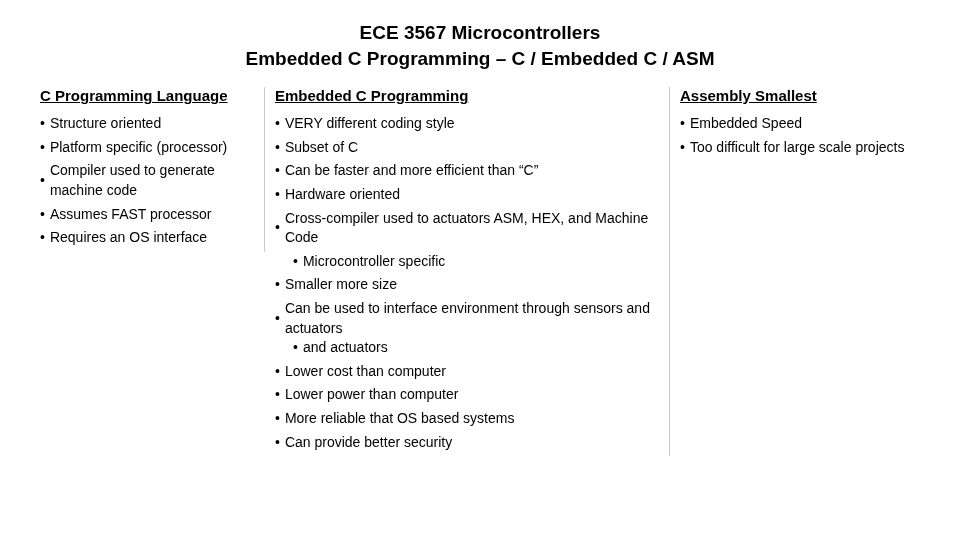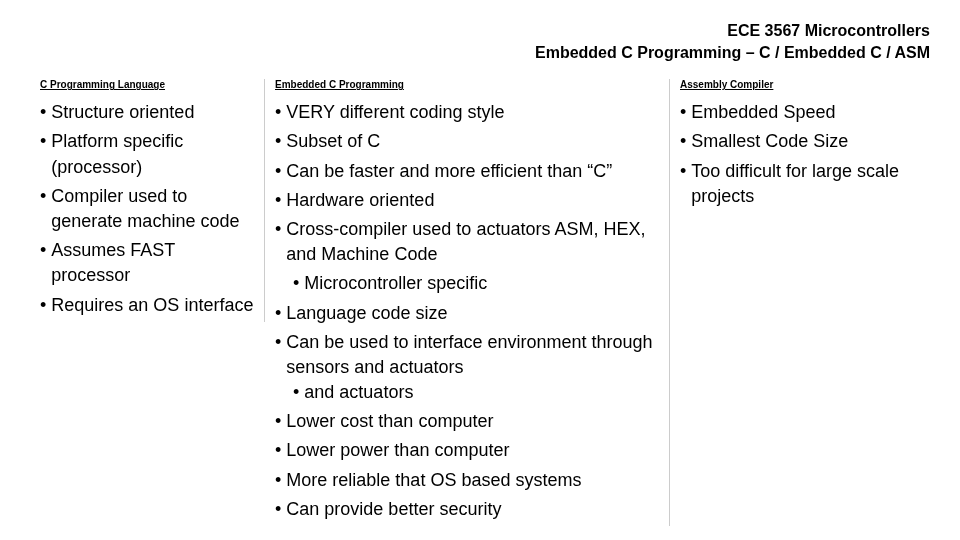--- a/index.html
+++ b/index.html
@@ -11,55 +11,55 @@
       font-size: 13px;
       color: #000000;
       overflow: hidden;
     }
     .page {
       width: 960px;
       height: 540px;
       padding: 20px 30px 10px 30px;
     }
     .title {
-      text-align: right;
-      font-size: 16px;
+      text-align: center;
+      font-size: 19px;
       font-weight: bold;
       line-height: 1.35;
       margin-bottom: 16px;
     }
     .columns {
       display: flex;
       gap: 0;
       align-items: flex-start;
     }
     .col {
       flex: 1;
       padding: 0 10px;
       border-right: 1px solid #ccc;
     }
     .col:last-child {
       border-right: none;
     }
     .col-header {
-      font-size: 10px;
+      font-size: 15px;
       font-weight: bold;
       text-decoration: underline;
       margin-bottom: 10px;
     }
     .col ul {
       list-style: none;
       padding: 0;
     }
     .col ul li {
       display: flex;
-      align-items: flex-start;
+      align-items: center;
       margin-bottom: 4px;
       line-height: 1.4;
-      font-size: 18px;
+      font-size: 14px;
     }
     .col ul li::before {
       content: "•";
       margin-right: 5px;
       flex-shrink: 0;
       margin-top: 0px;
     }
     .col:first-child {
       flex: 0 0 235px;
     }
@@ -117,21 +117,21 @@
         <li>
             <span>Hardware oriented</span>
           </li>
         <li>
             <span>Cross-compiler used to actuators ASM, HEX, and Machine Code</span>
           </li>
         <li style="padding-left:18px; list-style:none;">
             <span>Microcontroller specific</span>
           </li>
         <li>
-            <span>Language code size</span>
+            <span>Smaller more size</span>
           </li>
         <li>
             <span>Can be used to interface environment through sensors and actuators</span>
           </li>
         <li style="padding-left:18px; list-style:none; margin-top:-4px;">
             <span>and actuators</span>
           </li>
         <li>
             <span>Lower cost than computer</span>
           </li>
@@ -141,27 +141,24 @@
         <li>
             <span>More reliable that OS based systems</span>
           </li>
         <li>
             <span>Can provide better security</span>
           </li>
       </ul>
     </div>
 
     <div class="col">
-      <div class="col-header">Assembly Compiler</div>
+      <div class="col-header">Assembly Smallest</div>
       <ul>
         <li>
             <span>Embedded Speed</span>
-          </li>
-        <li>
-            <span>Smallest Code Size</span>
           </li>
         <li>
             <span>Too difficult for large scale projects</span>
           </li>
       </ul>
     </div>
 
   </div>
 </div>
 

